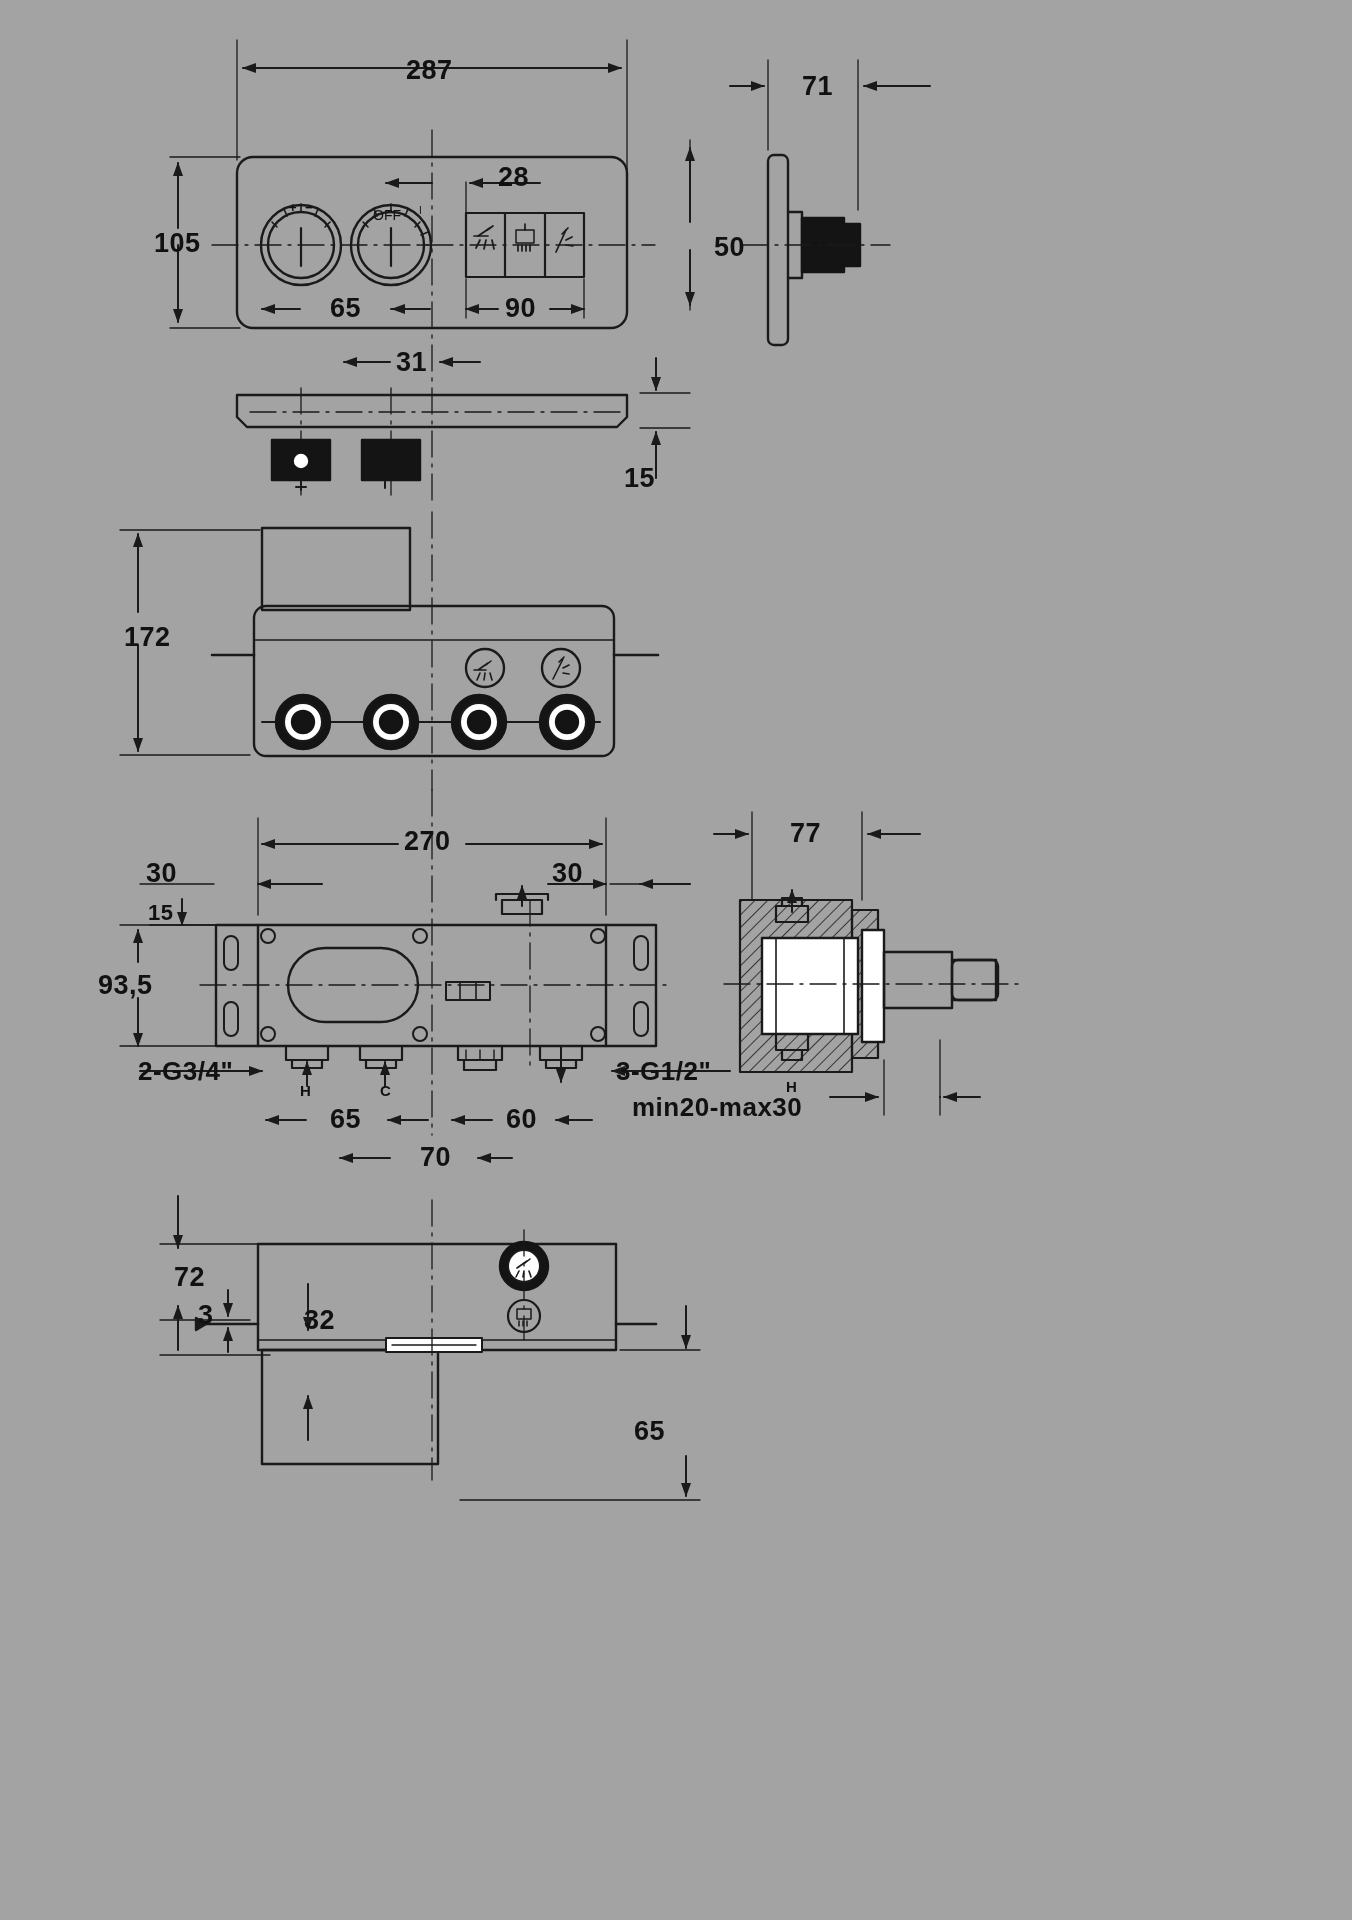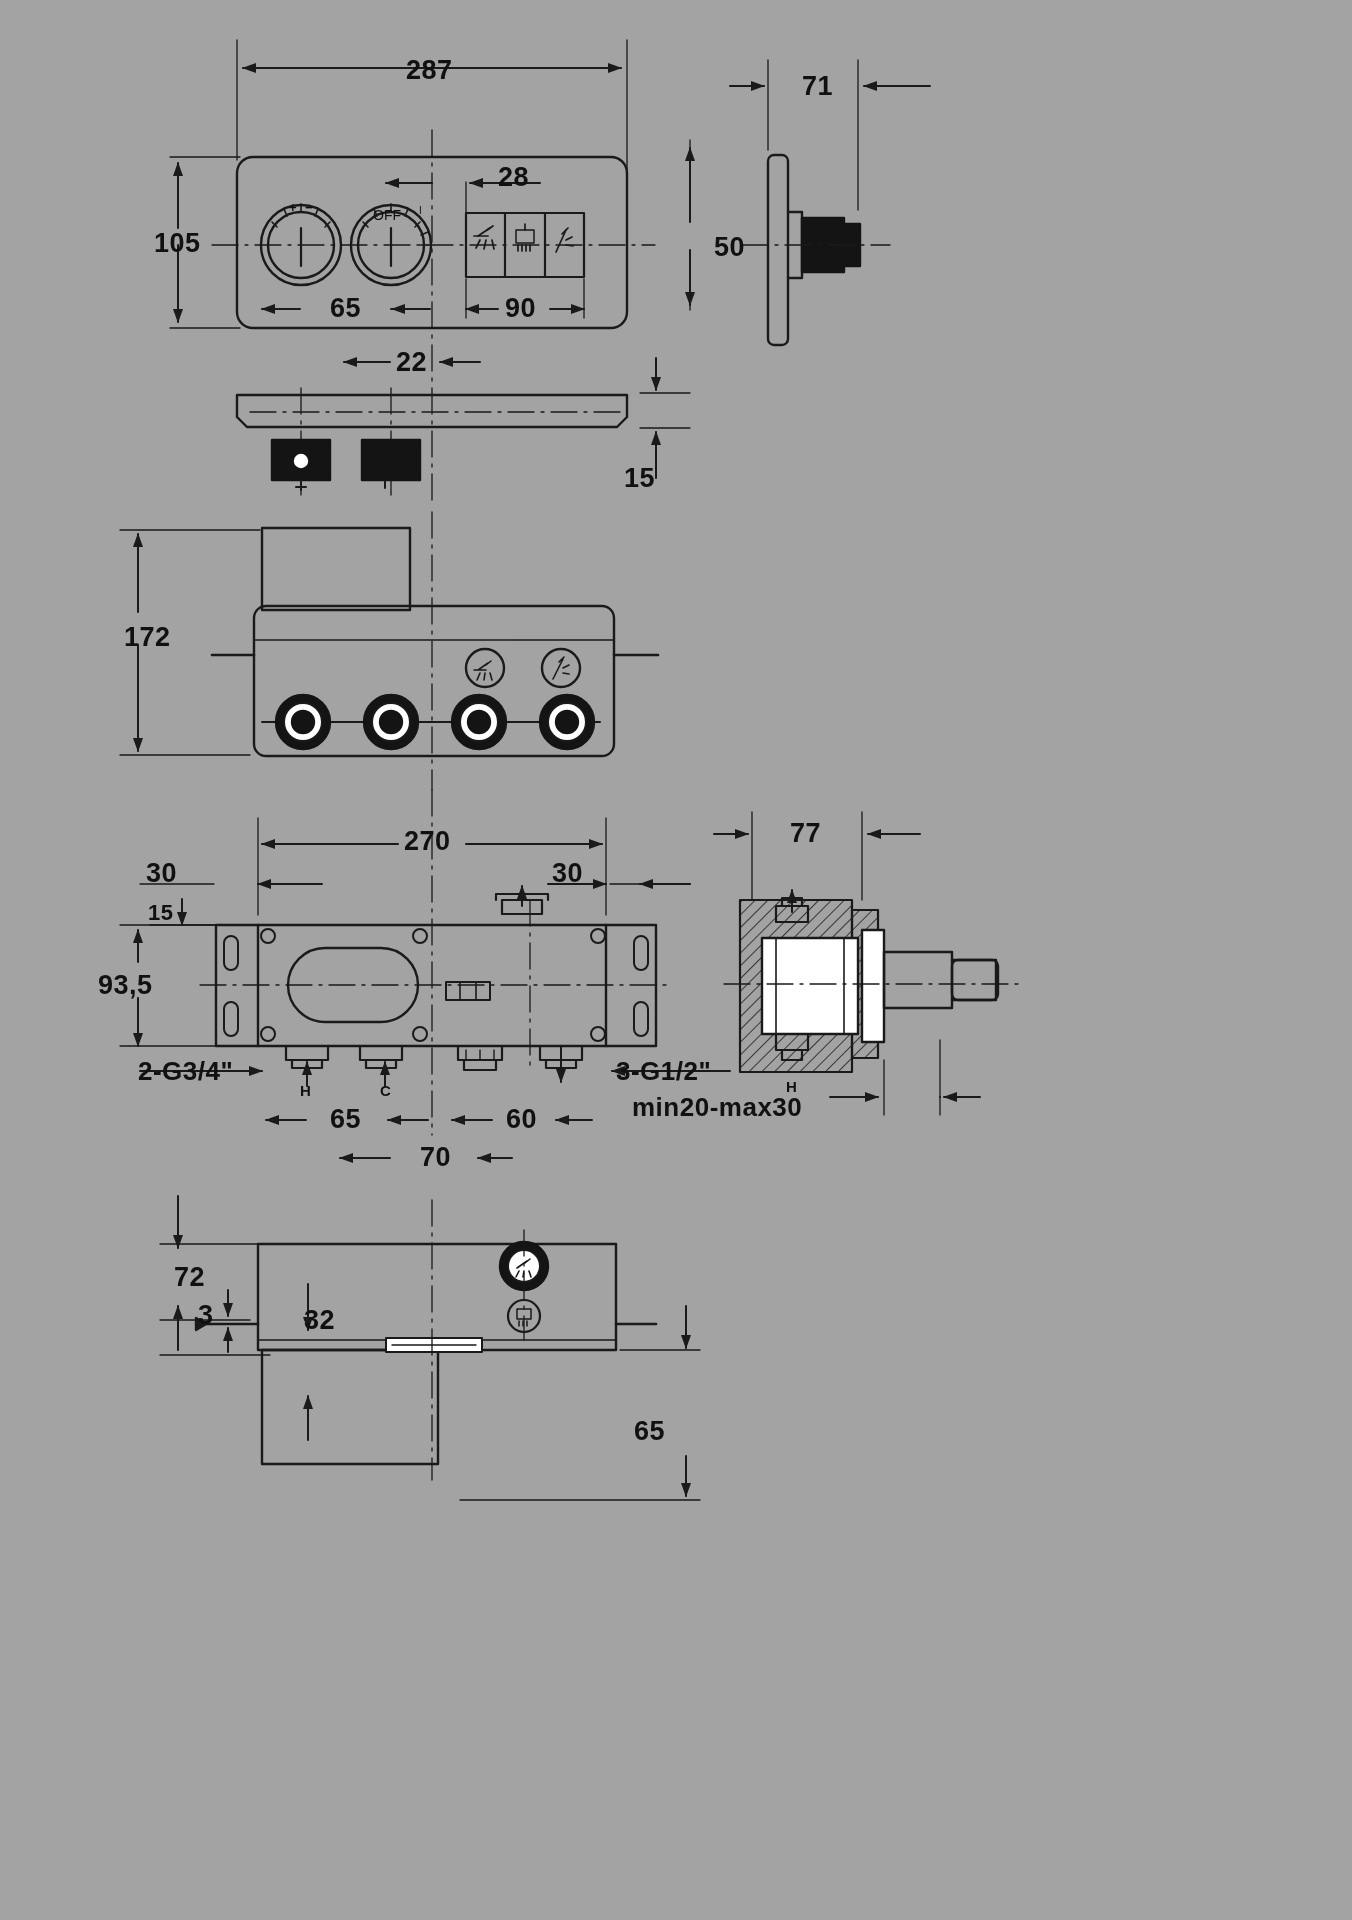--- a/index.html
+++ b/index.html
@@ -390,21 +390,21 @@
 
   </g>
 </svg>
 
 <div class="dimtext" style="left:406px;top:55px;">287</div>
 <div class="dimtext" style="left:154px;top:228px;">105</div>
 <div class="dimtext" style="left:498px;top:162px;">28</div>
 <div class="dimtext" style="left:674px;top:232px;margin-left:40px;">50</div>
 <div class="dimtext" style="left:330px;top:293px;">65</div>
 <div class="dimtext" style="left:505px;top:293px;">90</div>
-<div class="dimtext" style="left:396px;top:347px;">22</div>
+<div class="dimtext" style="left:396px;top:347px;">31</div>
 <div class="dimtext" style="left:802px;top:71px;">71</div>
 <div class="dimtext" style="left:624px;top:463px;">15</div>
 <div class="dimtext" style="left:124px;top:622px;">172</div>
 <div class="dimtext" style="left:404px;top:826px;">270</div>
 <div class="dimtext" style="left:146px;top:858px;">30</div>
 <div class="dimtext" style="left:552px;top:858px;">30</div>
 <div class="dimtext small" style="left:148px;top:900px;">15</div>
 <div class="dimtext" style="left:98px;top:970px;">93,5</div>
 <div class="dimtext" style="left:330px;top:1104px;">65</div>
 <div class="dimtext" style="left:506px;top:1104px;">60</div>

